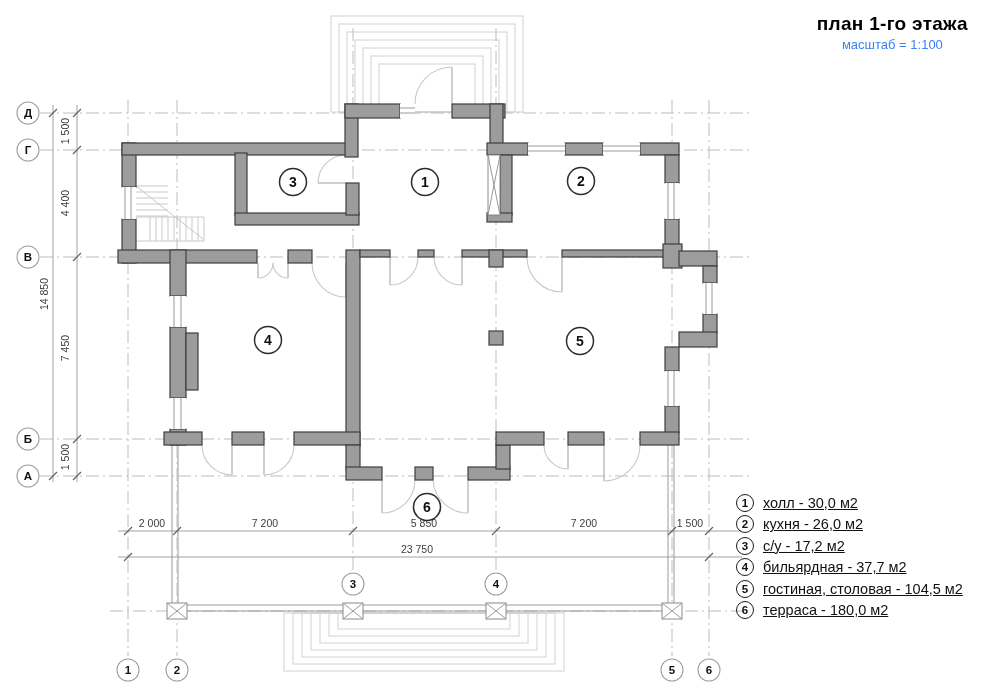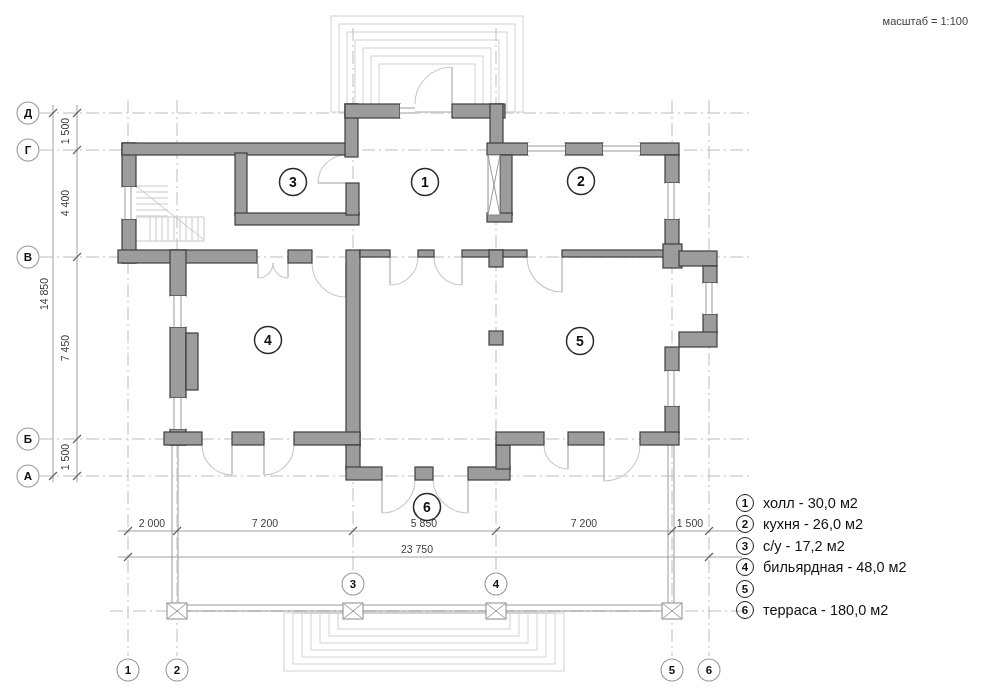--- a/index.html
+++ b/index.html
@@ -24,29 +24,29 @@
   .bubbletext{font-size:11.5px;font-weight:bold;fill:#111;}
   .roombubble{fill:#ffffff;stroke:#2b2b2b;stroke-width:1.5;}
   .roomtext{font-size:14px;font-weight:bold;fill:#111;}
   text{font-family:"Liberation Sans",sans-serif;}
   .colbox{fill:#ffffff;stroke:#8a8a8a;stroke-width:1;}
   .shaft{fill:#ffffff;stroke:#7f7f7f;stroke-width:0.9;}
 
   
   .title-block{position:absolute;top:13px;right:22px;text-align:center;}
   .title-head{font-size:19px;font-weight:bold;color:#000;letter-spacing:0.3px;}
-  .title-sub{font-size:11px;color:#404040;margin-top:2px;}
+  .title-sub{font-size:13px;color:#3b82f6;margin-top:2px;}
 
   
   .legend{position:absolute;left:736px;top:492px;width:246px;}
   .lg-row{display:flex;align-items:center;height:21.5px;gap:9px;}
   .lg-circle{width:16px;height:16px;border:1.6px solid #1c1c1c;border-radius:50%;
              display:flex;align-items:center;justify-content:center;
              font-size:11.5px;font-weight:bold;color:#111;flex:0 0 auto;}
-  .lg-text{font-size:14.5px;color:#111;white-space:nowrap;}
+  .lg-text{font-size:14.5px;color:#111;white-space:nowrap;text-decoration:underline;}
 </style>
 </head>
 <body>
 
 <div id="stage">
 
 <svg id="plan-svg" width="990" height="698" viewBox="0 0 990 698">
 
   <g>
     <line class="axis" x1="110" y1="611" x2="745" y2="611"></line>
@@ -324,42 +324,44 @@
     <circle class="bubble" cx="496" cy="584" r="11"></circle>
     <text class="bubbletext" x="496" y="584" text-anchor="middle" dominant-baseline="central">4</text>
     <circle class="bubble" cx="672" cy="670" r="11"></circle>
     <text class="bubbletext" x="672" y="670" text-anchor="middle" dominant-baseline="central">5</text>
     <circle class="bubble" cx="709" cy="670" r="11"></circle>
     <text class="bubbletext" x="709" y="670" text-anchor="middle" dominant-baseline="central">6</text>
   </g>
 </svg>
 
   <div class="title-block">
+    <div class="title-head">план 1-го этажа</div>
     <div class="title-sub">масштаб = 1:100</div>
   </div>
 
   <div class="legend">
     <div class="lg-row">
       <span class="lg-circle">1</span>
       <span class="lg-text">холл - 30,0 м2</span>
     </div>
     <div class="lg-row">
       <span class="lg-circle">2</span>
       <span class="lg-text">кухня - 26,0 м2</span>
     </div>
     <div class="lg-row">
       <span class="lg-circle">3</span>
       <span class="lg-text">с/у - 17,2 м2</span>
     </div>
     <div class="lg-row">
       <span class="lg-circle">4</span>
-      <span class="lg-text">бильярдная - 48,0 м2</span>
+      <span class="lg-text">бильярдная - 37,7 м2</span>
     </div>
     <div class="lg-row">
       <span class="lg-circle">5</span>
+      <span class="lg-text">гостиная, столовая - 104,5 м2</span>
     </div>
     <div class="lg-row">
       <span class="lg-circle">6</span>
       <span class="lg-text">терраса - 180,0 м2</span>
     </div>
   </div>
 
 </div>
 
 </body></html>

